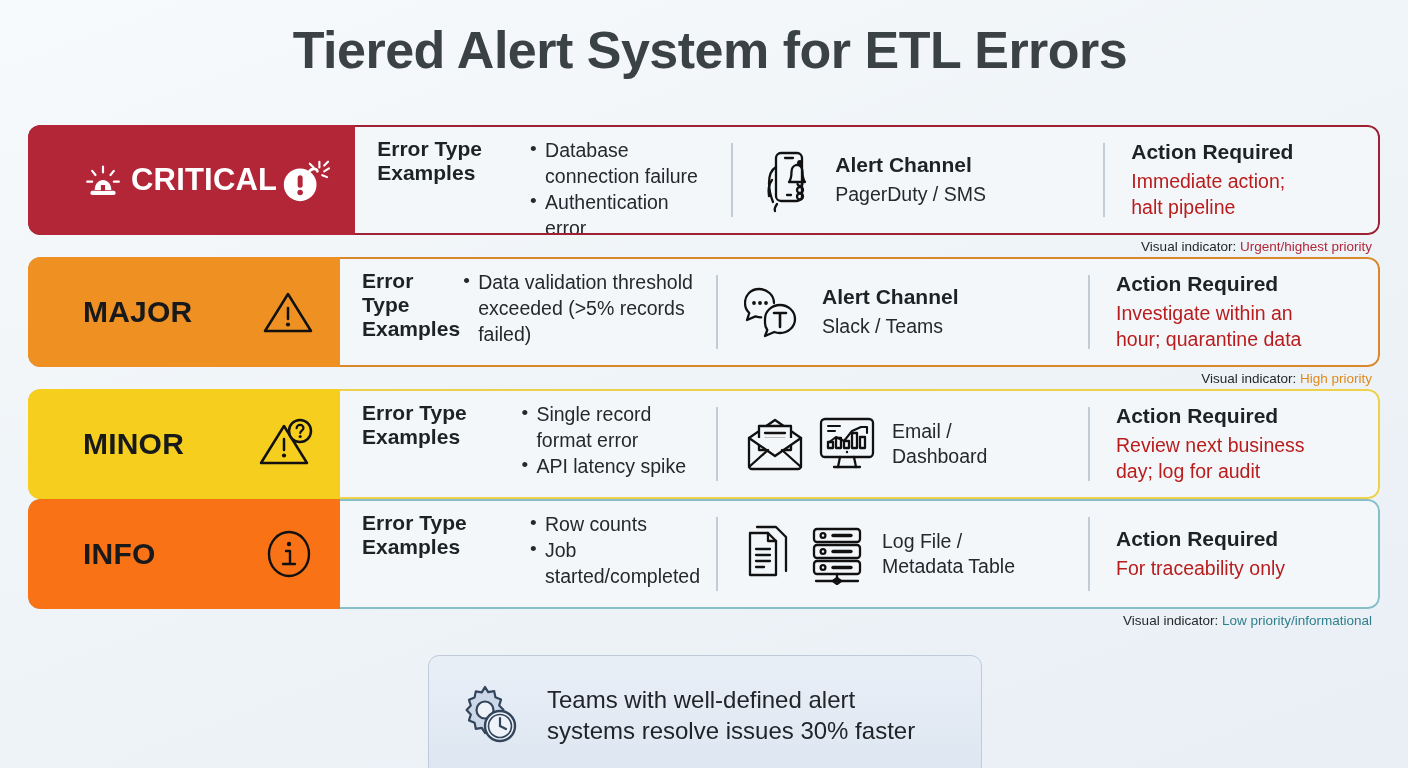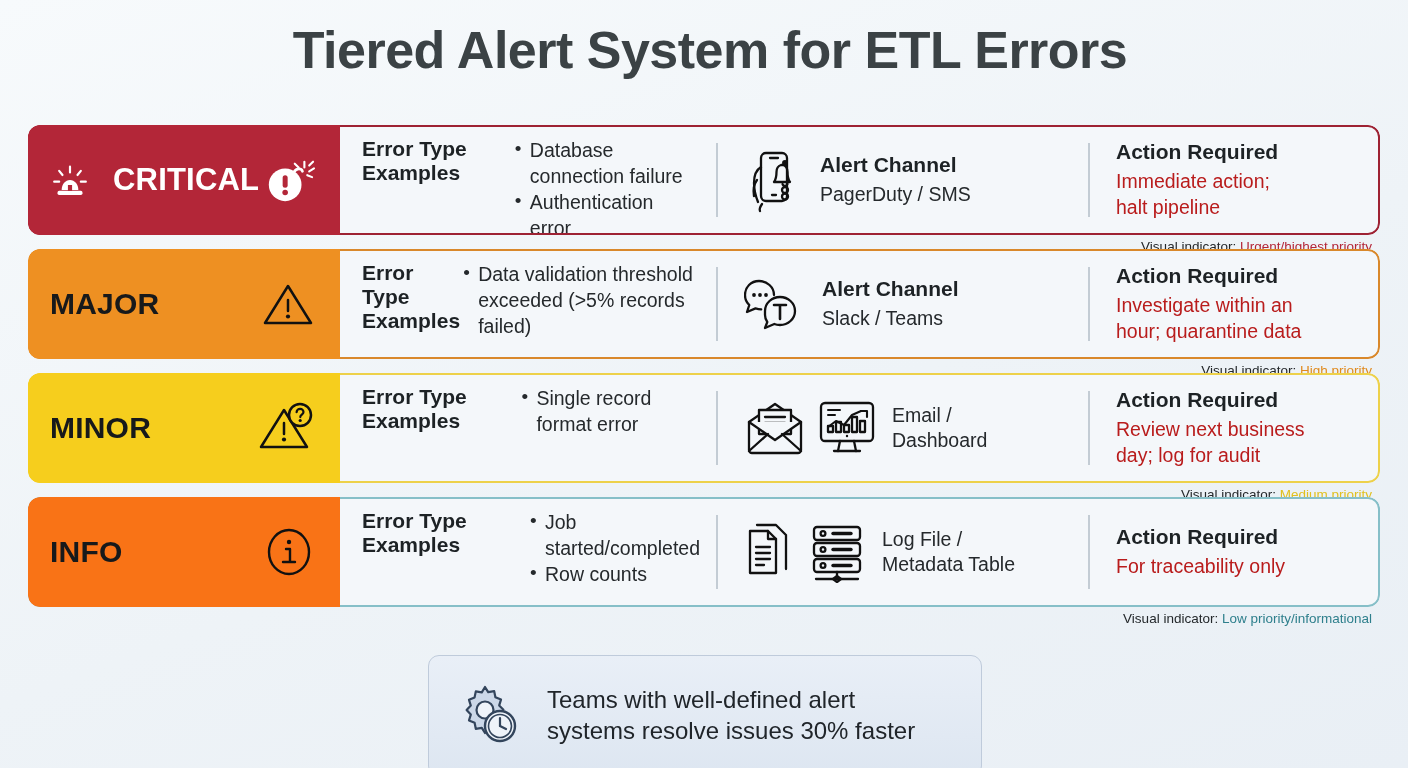--- a/index.html
+++ b/index.html
@@ -66,21 +66,22 @@
     justify-content: space-between;
     padding: 0 24px 0 22px;
     border-radius: 12px 0 0 12px;
     position: relative;
     z-index: 2;
   }
 
   .badge-inner {
     display: flex;
     align-items: center;
-    gap: 23px;
+    gap: 8px;
+    margin-left: 33px;
   }
 
   .badge-label {
     font-size: 30px;
     font-weight: bold;
     letter-spacing: 0.2px;
     white-space: nowrap;
   }
 
   .badge-label.lg { font-size: 31px; }
@@ -174,21 +175,21 @@
     color: #b91c1c;
     line-height: 1.32;
     white-space: pre-line;
   }
 
   
   .indicator {
     text-align: right;
     font-size: 13.5px;
     padding: 2px 8px 0 0;
-    height: 14px;
+    height: 22px;
     line-height: 20px;
   }
   .indicator .lead { color: #24282b; }
   .indicator .val { font-weight: normal; }
 
   
   .callout {
     position: absolute;
     left: 428px;
     top: 655px;
@@ -370,20 +371,21 @@
             <path d="M38.6 11.2c0-2 1.6-3.4 3.5-3.4s3.4 1.4 3.4 3.2c0 2.6-3.2 2.7-3.2 5.1" stroke-width="2.2" stroke-linecap="round"></path>
             <circle cx="42.2" cy="19.5" r="1.6" fill="#111" stroke="none"></circle>
           </svg>
         </span>
       </div>
       <div class="panel">
         <div class="col-errors">
           <div class="col-head">Error Type Examples</div>
           <ul class="bullets">
             <li>Single record format error</li>
+            <li>API latency spike</li>
           </ul>
         </div>
         <div class="col-channel">
           <div class="channel-icons">
             <span>
               <svg width="62" height="56" viewBox="0 0 62 56" fill="none" stroke="#111" stroke-width="2.3" stroke-linejoin="round" stroke-linecap="round">
                 <path d="M5 22 31 4l26 18v28a3 3 0 0 1-3 3H8a3 3 0 0 1-3-3z"></path>
                 <rect x="15" y="10" width="32" height="24" fill="#f4f7fa"></rect>
                 <line x1="21" y1="17" x2="41" y2="17"></line>
                 <line x1="21" y1="23" x2="41" y2="23"></line>
@@ -418,24 +420,20 @@
           </div>
         </div>
         <div class="col-action">
           <div class="col-head">Action Required</div>
           <div class="action-text">Review next business
 day; log for audit</div>
         </div>
       </div>
       <div class="row-border" id="bd2" style="border-color: rgb(237, 209, 74);"></div>
     </div>
-    <div class="indicator">
-      <span class="lead">Visual indicator:</span>
-      <span class="val" id="ind2" style="color: rgb(224, 192, 32);">Medium priority</span>
-    </div>
   </div>
 
   <div class="row-wrap">
     <div class="row" id="row3">
       <div class="badge" id="badge3" style="background: #f97316;">
         <div class="badge-inner">
           <span class="badge-label" id="lbl3" style="color: rgb(23, 25, 27);">INFO</span>
         </div>
         <span>
           <svg width="54" height="54" viewBox="0 0 54 54" fill="none" stroke="#111" stroke-width="2.4" stroke-linecap="round">
@@ -443,22 +441,22 @@
             <circle cx="27" cy="17" r="2.2" fill="#111" stroke="none"></circle>
             <path d="M24 24h4v12" stroke-width="2.4" stroke-linejoin="round"></path>
             <line x1="21" y1="37" x2="33" y2="37"></line>
           </svg>
         </span>
       </div>
       <div class="panel">
         <div class="col-errors">
           <div class="col-head">Error Type Examples</div>
           <ul class="bullets">
+            <li>Row counts</li>
             <li>Job started/completed</li>
-            <li>Row counts</li>
           </ul>
         </div>
         <div class="col-channel">
           <div class="channel-icons">
             <span>
               <svg width="54" height="62" viewBox="0 0 54 62" fill="none" stroke="#111" stroke-width="2.3" stroke-linejoin="round" stroke-linecap="round">
                 <path d="M6 10h18l8 8v34H6z"></path>
                 <path d="M13 4h19l10 10v34"></path>
                 <path d="M24 10v8h8"></path>
                 <line x1="12" y1="26" x2="26" y2="26"></line>

